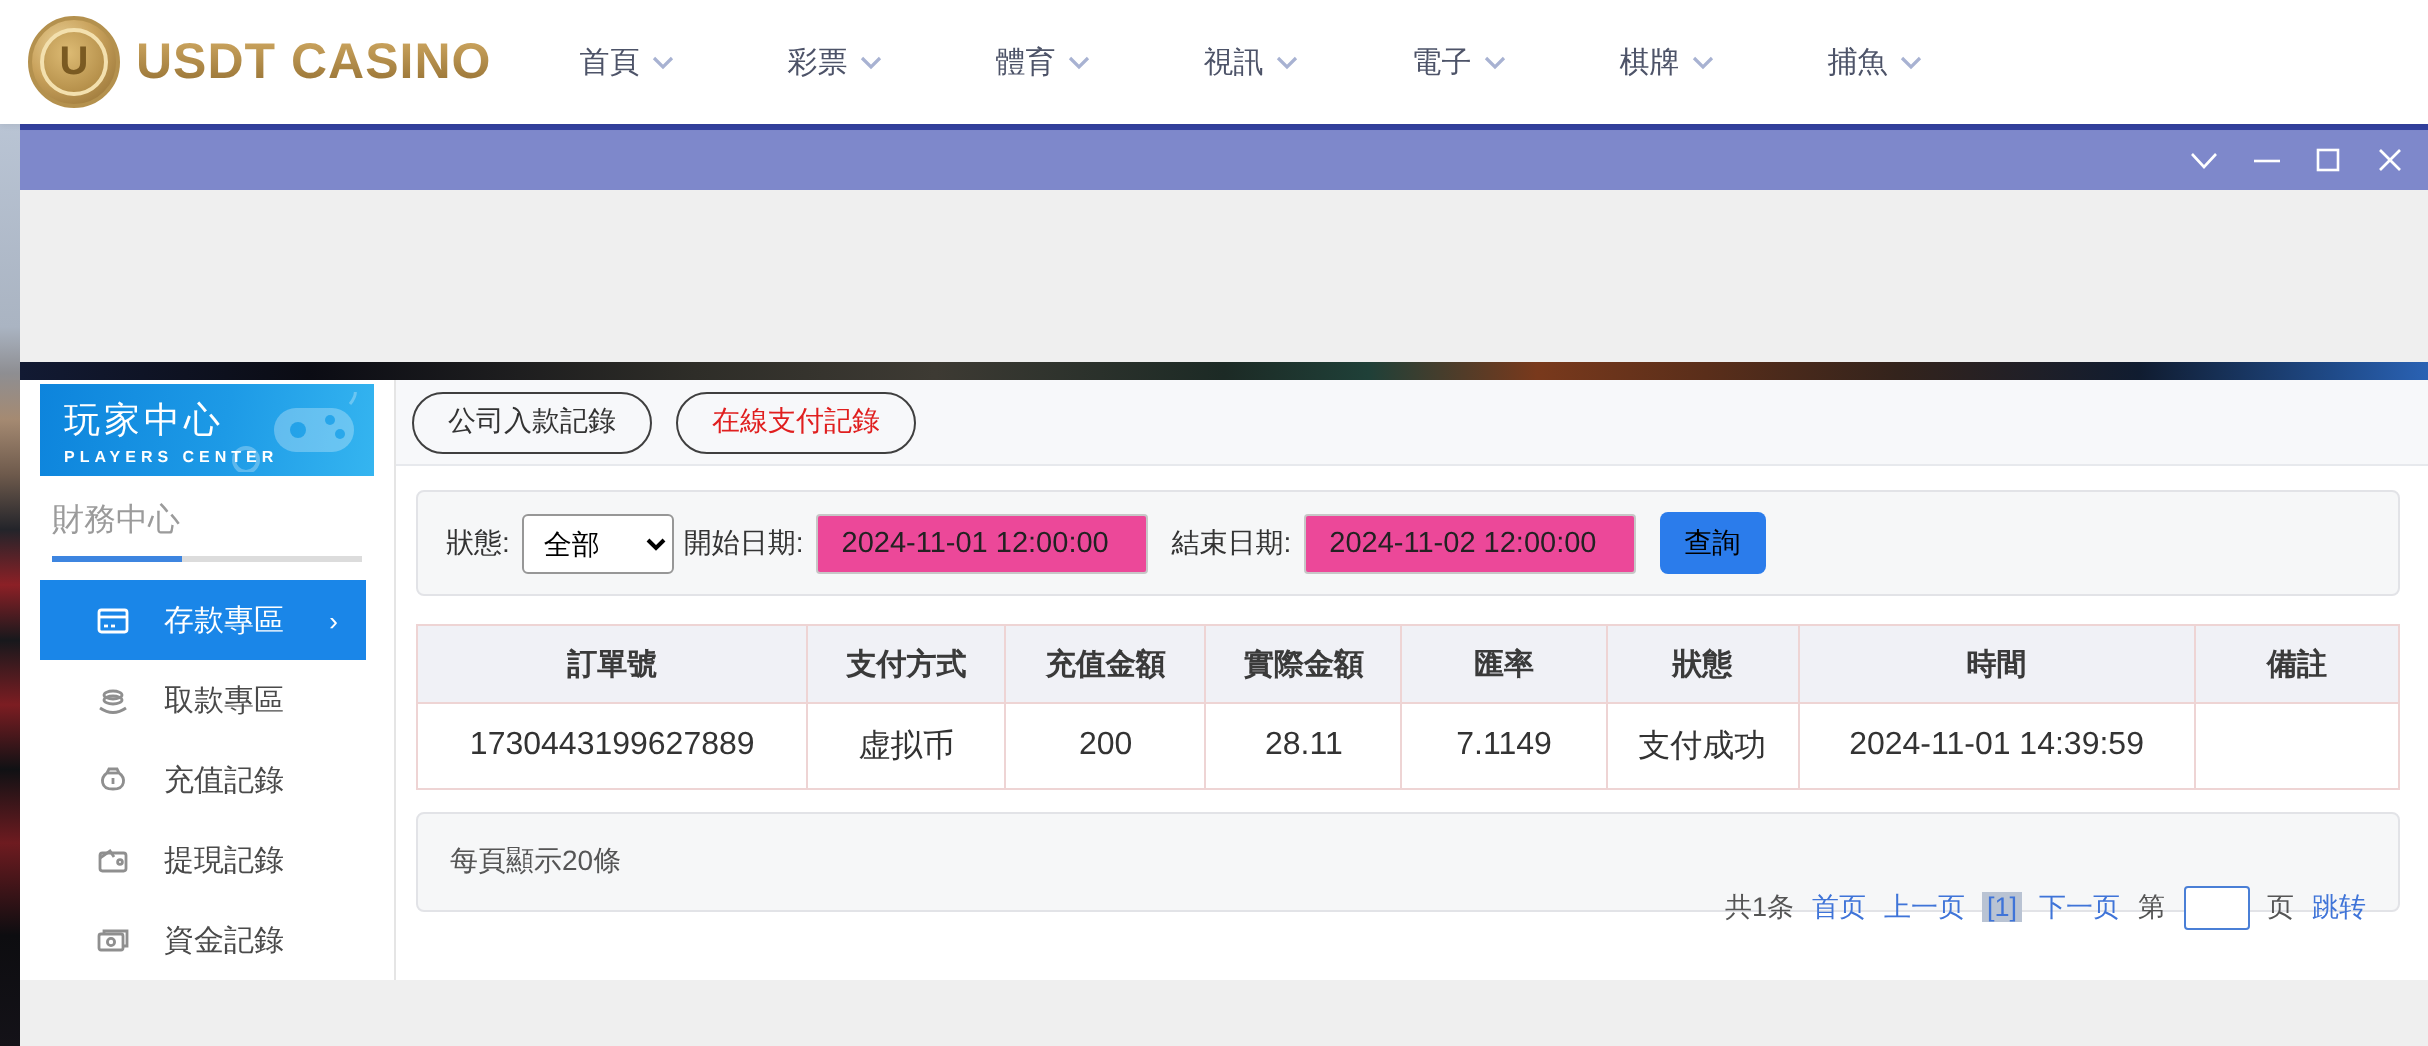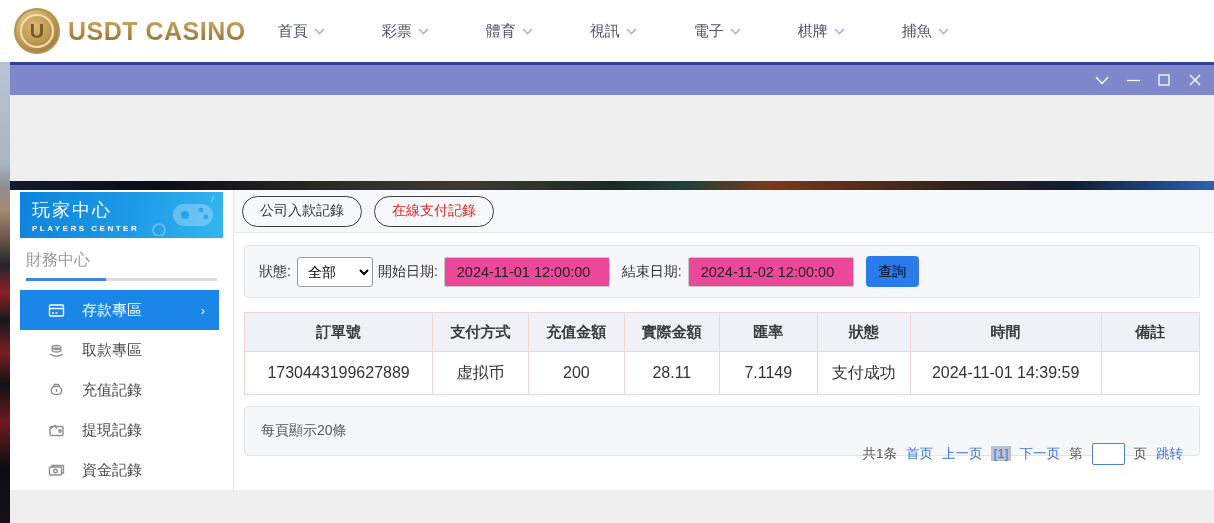--- a/index.html
+++ b/index.html
@@ -14,21 +14,21 @@
   .logo-coin { width:46px; height:46px; border-radius:50%;
                background:radial-gradient(circle at 35% 30%, #e8cf95, #c9a25c 45%, #8d6a2f 100%);
                border:2px solid #b4914e; display:flex; align-items:center; justify-content:center; }
   .logo-coin-inner { width:34px; height:34px; border-radius:50%; border:2px solid #f3e0ae;
                display:flex; align-items:center; justify-content:center;
                font-weight:bold; font-size:20px; color:#7a5a22;
                background:radial-gradient(circle at 40% 35%, #ddbb74, #a8813c); }
   .logo-text { font-size:25px; font-weight:800; letter-spacing:.5px;
                background:linear-gradient(180deg,#d2ab64,#8f6b2e);
                -webkit-background-clip:text; background-clip:text; -webkit-text-fill-color:transparent; }
-  .mainmenu { display:flex; margin-left:32px; gap:57px;justify-content:flex-end; }
+  .mainmenu { display:flex; margin-left:44px; gap:57px;justify-content:flex-end; }
   .mainmenu .nav-item { display:flex; align-items:center; gap:6px; font-size:15px; color:#4d5368; cursor:pointer; }
   .chev { width:11px; height:7px; }
 
   
   .photo-strip { left:0; top:62px; width:10px; height:461px;
      background:linear-gradient(180deg,#b9c4d4 0%,#aab4c2 22%,#8e8e92 27%,#a58a72 32%,#6e5a4c 38%,
        #23242a 44%,#8c2026 50%,#17181c 56%,#7c1d22 63%,#101114 70%,#6e1b20 78%,#0d0d10 88%,#141218 100%); }
 
   
   .titlebar { left:10px; top:62px; width:1204px; height:33px; background:#7e88cb;
@@ -38,21 +38,21 @@
   .winbody { left:10px; top:95px; width:1204px; height:86px; background:#efefef; }
   .darkstrip { left:10px; top:181px; width:1204px; height:9px;
      background:linear-gradient(90deg,#121a33 0%,#0b0c14 12%,#2e2d28 28%,#3d3a33 38%,#1c2a25 50%,
        #1f4038 56%,#79391c 63%,#5a2e1a 70%,#33231c 78%,#101c30 88%,#1f4a88 96%,#2a62b4 100%); }
   .bottomstrip { left:10px; top:490px; width:1204px; height:33px; background:#efefef; }
 
   
   .content { left:10px; top:190px; width:1204px; height:300px; background:#fff; display:flex; }
 
   
-  .sidebar { width:224px; border-right:1px solid #e5e5e5; background:#fff; }
+  .sidebar { width:188px; border-right:1px solid #e5e5e5; background:#fff; }
   .sb-header { margin:2px 10px 0 10px; height:46px; position:relative; overflow:hidden;
                background:linear-gradient(100deg,#0d84dc 0%,#1d9ae6 55%,#35b5f0 100%);
                padding:6px 0 0 12px; color:#fff; }
   .sb-title { font-size:18px; letter-spacing:2px; }
   .sb-sub { font-size:8px; letter-spacing:2.5px; font-weight:bold; margin-top:2px; }
   .sb-gamepad { position:absolute; right:6px; top:4px; opacity:.28; }
   .sb-section { margin:12px 16px 0 16px; font-size:16px; color:#9b9b9b; }
   .sb-underline { margin:7px 16px 0 16px; height:3px;
                   background:linear-gradient(90deg,#3d85e0 0 42%, #dcdcdc 42% 100%); }
   .sb-menu { margin-top:9px; }

